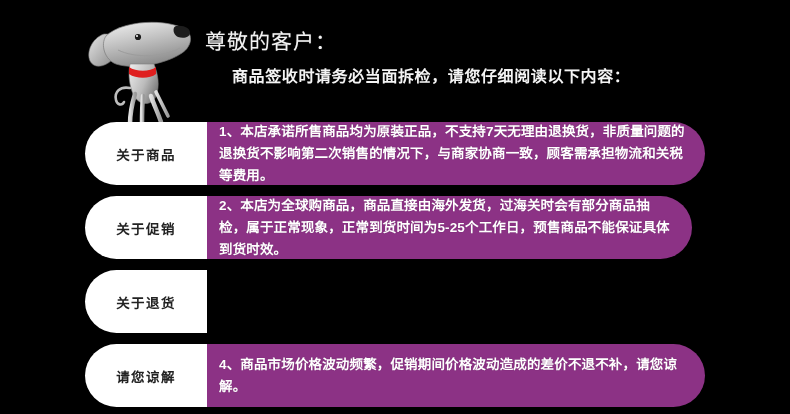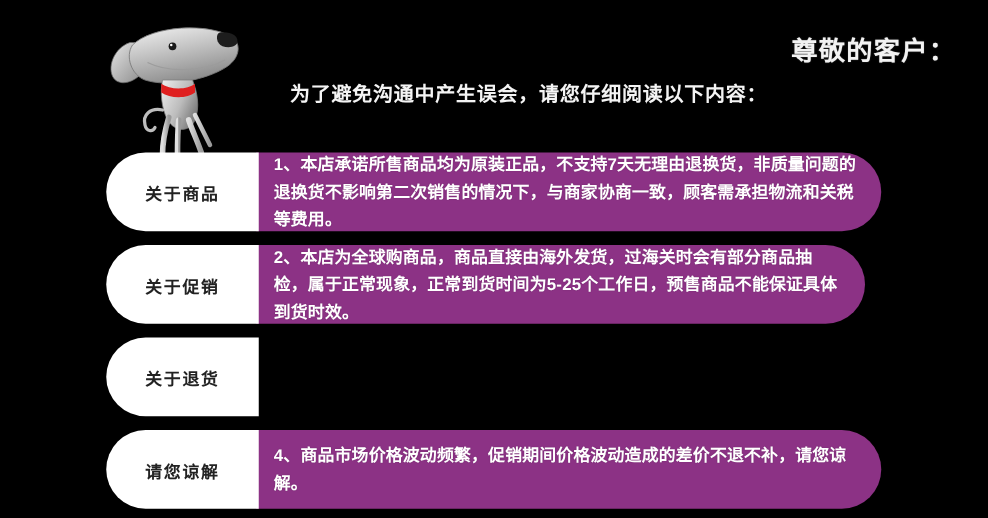--- a/index.html
+++ b/index.html
@@ -33,23 +33,22 @@
     position: absolute;
     left: 205px;
     top: 28px;
     width: 560px;
   }
   .greeting {
     color: #f2f2f2;
     font-size: 21px;
     line-height: 28px;
     letter-spacing: 1px;
-    font-weight: 700;
+    font-weight: 400;
     text-shadow: 0 0 1px rgba(255,255,255,0.35);
-    text-align: right;
   }
   .sub-greeting {
     color: #f4f4f4;
     font-size: 16px;
     line-height: 24px;
     letter-spacing: 0.6px;
     margin-top: 9px;
     padding-left: 27px;
     font-weight: 700;
   }
@@ -155,21 +154,21 @@
       <path d="M71 84 C70 94 70 104 70 113" fill="none" stroke="url(#legGrad)" stroke-width="4.5" stroke-linecap="round"></path>
       <path d="M79 84 C82 93 86 101 89 110" fill="none" stroke="url(#legGrad)" stroke-width="4.5" stroke-linecap="round"></path>
       <path d="M84 80 C88 88 92 96 96 104" fill="none" stroke="url(#legGrad)" stroke-width="3.6" stroke-linecap="round"></path>
 
       <path d="M58 76 C48 74 42 80 44 88 C45 93 50 94 52 90" fill="none" stroke="#bdbdbd" stroke-width="2.6" stroke-linecap="round"></path>
     </svg>
   </div>
 
   <div class="header-block">
     <div class="greeting">尊敬的客户：</div>
-    <div class="sub-greeting">为了避免沟通中产生误会，请您仔细阅读以下内容：</div>
+    <div class="sub-greeting">商品签收时请务必当面拆检，请您仔细阅读以下内容：</div>
   </div>
 
   <div class="rows">
 
     <div class="row w-705">
       <div class="row-bar">
         <span class="row-text">1、本店承诺所售商品均为原装正品，不支持7天无理由退换货，非质量问题的退换货不影响第二次销售的情况下，与商家协商一致，顾客需承担物流和关税等费用。</span>
       </div>
       <div class="row-pill">
         <span class="row-pill-label">关于商品</span>

